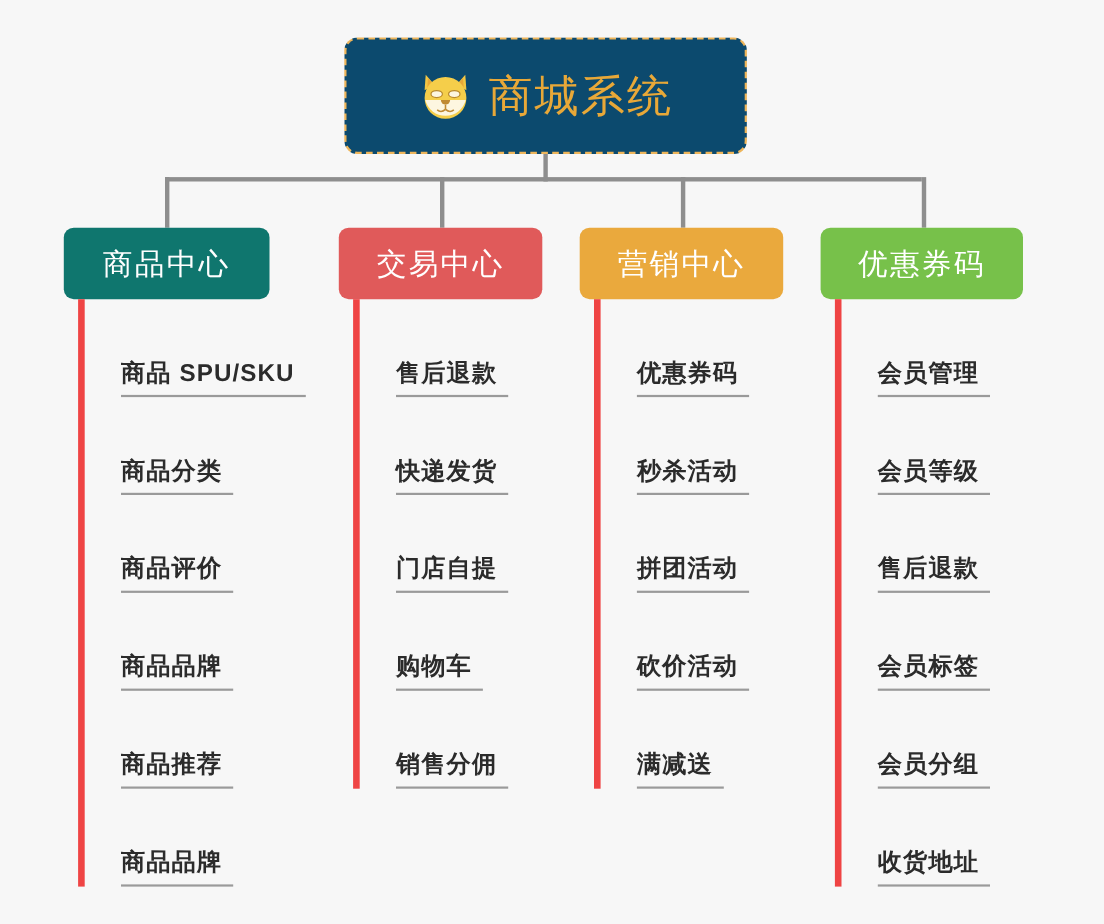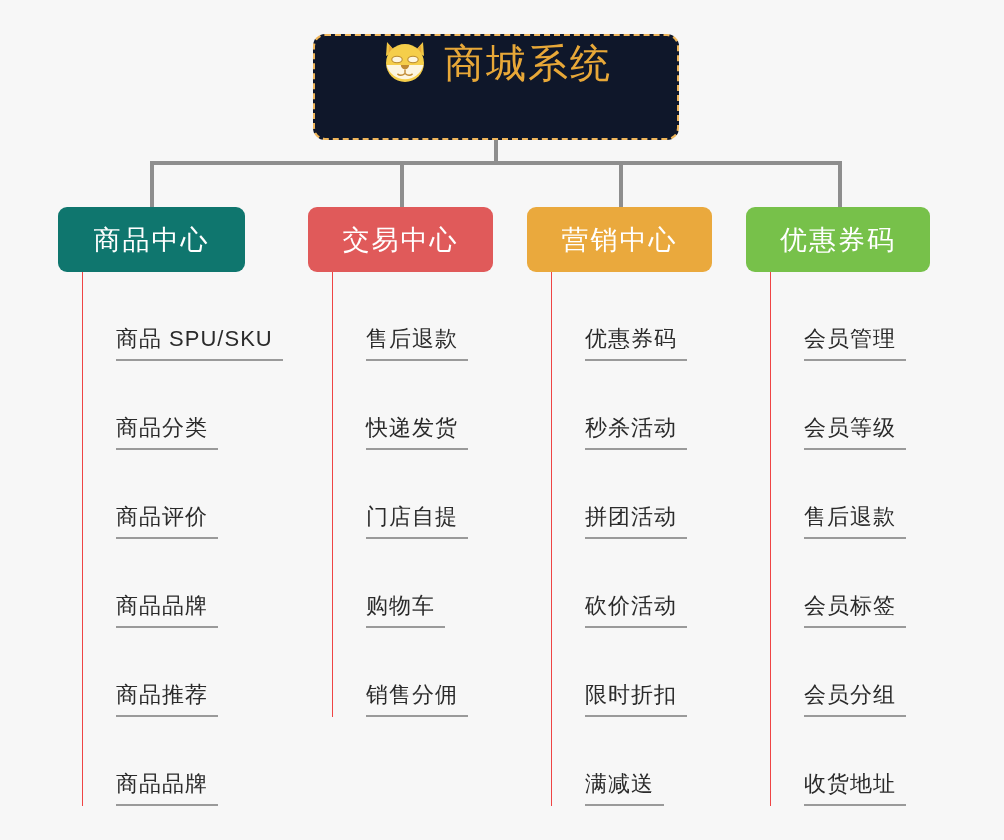--- a/index.html
+++ b/index.html
@@ -22,24 +22,25 @@
   }
 
   
   .root-node {
     position: absolute;
     left: 313px;
     top: 34px;
     width: 366px;
     height: 106px;
     box-sizing: border-box;
-    background: #0f172a;
+    background: #0c4a6e;
     border: 2px dashed #eeb55a;
     border-radius: 12px;
     display: flex;
+    align-items: center;
     justify-content: center;
     gap: 14px;
   }
   .root-emoji {
     font-size: 40px;
     line-height: 1;
     display: block;
     width: 50px;
     height: 50px;
   }
@@ -87,23 +88,24 @@
     justify-content: center;
     color: #ffffff;
     font-size: 27px;
     letter-spacing: 2px;
     box-sizing: border-box;
   }
 
   
   .leaf-list {
     position: relative;
-    margin-left: 24px;
-    border-left: 1px solid #ef4444;
+    margin-left: 13px;
+    border-left: 6px solid #ef4444;
     padding-top: 0;
+    font-weight: bold;
   }
   .leaf {
     height: 89px;
     display: flex;
     align-items: flex-end;
     box-sizing: border-box;
   }
   .leaf-label {
     display: inline-block;
     margin-left: 33px;
@@ -209,23 +211,20 @@
       <div class="leaf">
           <span class="leaf-label">秒杀活动</span>
         </div>
       <div class="leaf">
           <span class="leaf-label">拼团活动</span>
         </div>
       <div class="leaf">
           <span class="leaf-label">砍价活动</span>
         </div>
       <div class="leaf">
-          <span class="leaf-label">限时折扣</span>
-        </div>
-      <div class="leaf">
           <span class="leaf-label">满减送</span>
         </div>
     </div>
   </div>
 
   <div class="column" id="col-3" style="left:746px;width:184px">
     <div class="cat-header" style="background:#77c14a">
       <span>优惠券码</span>
     </div>
     <div class="leaf-list">

